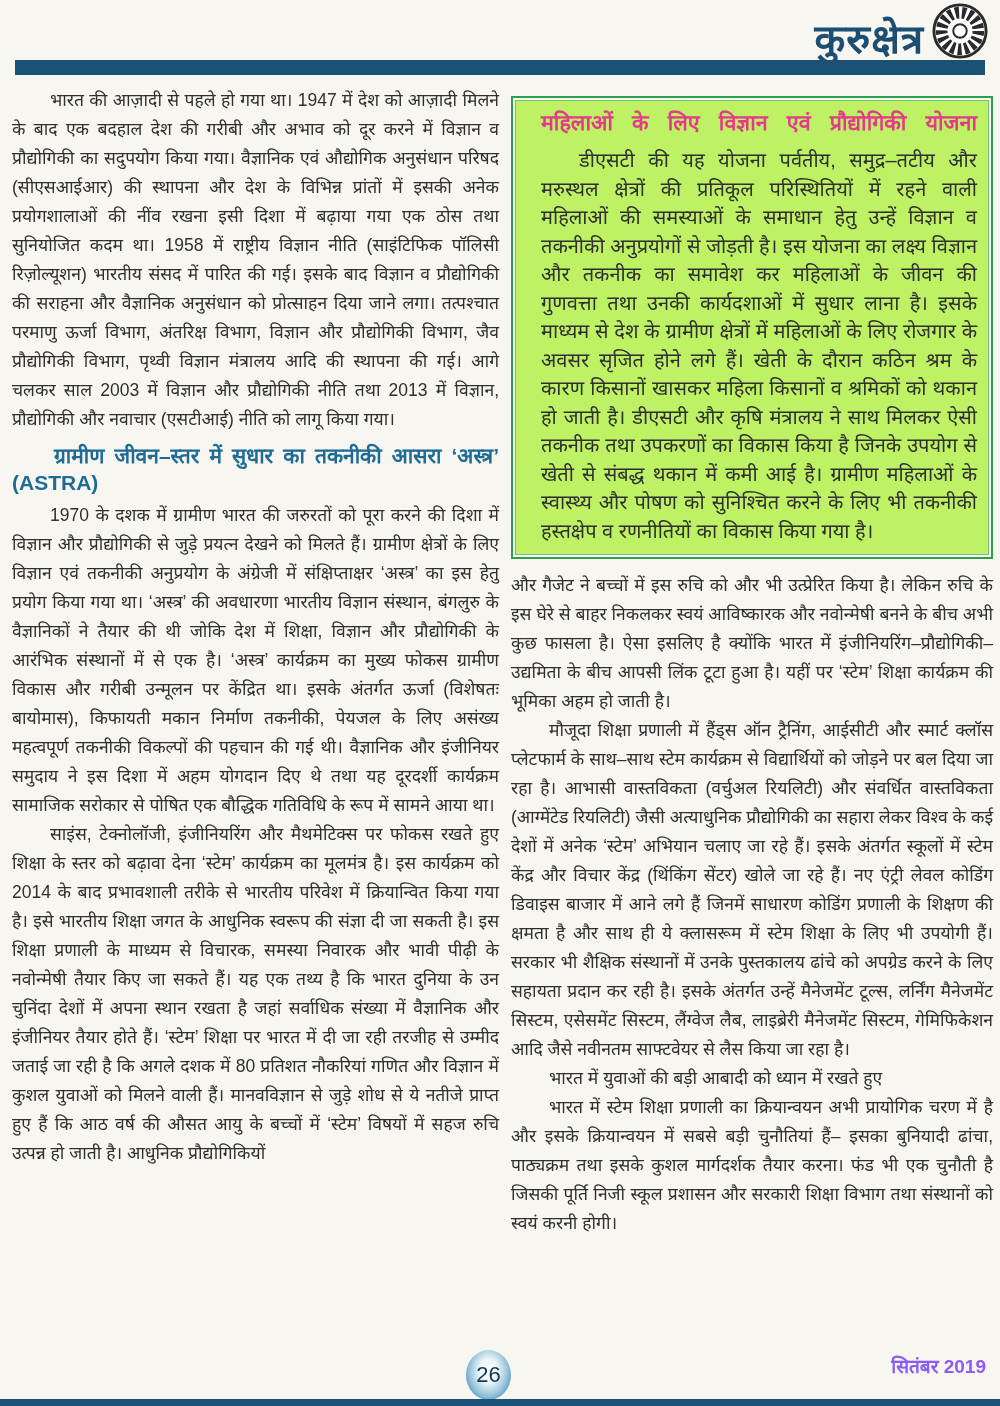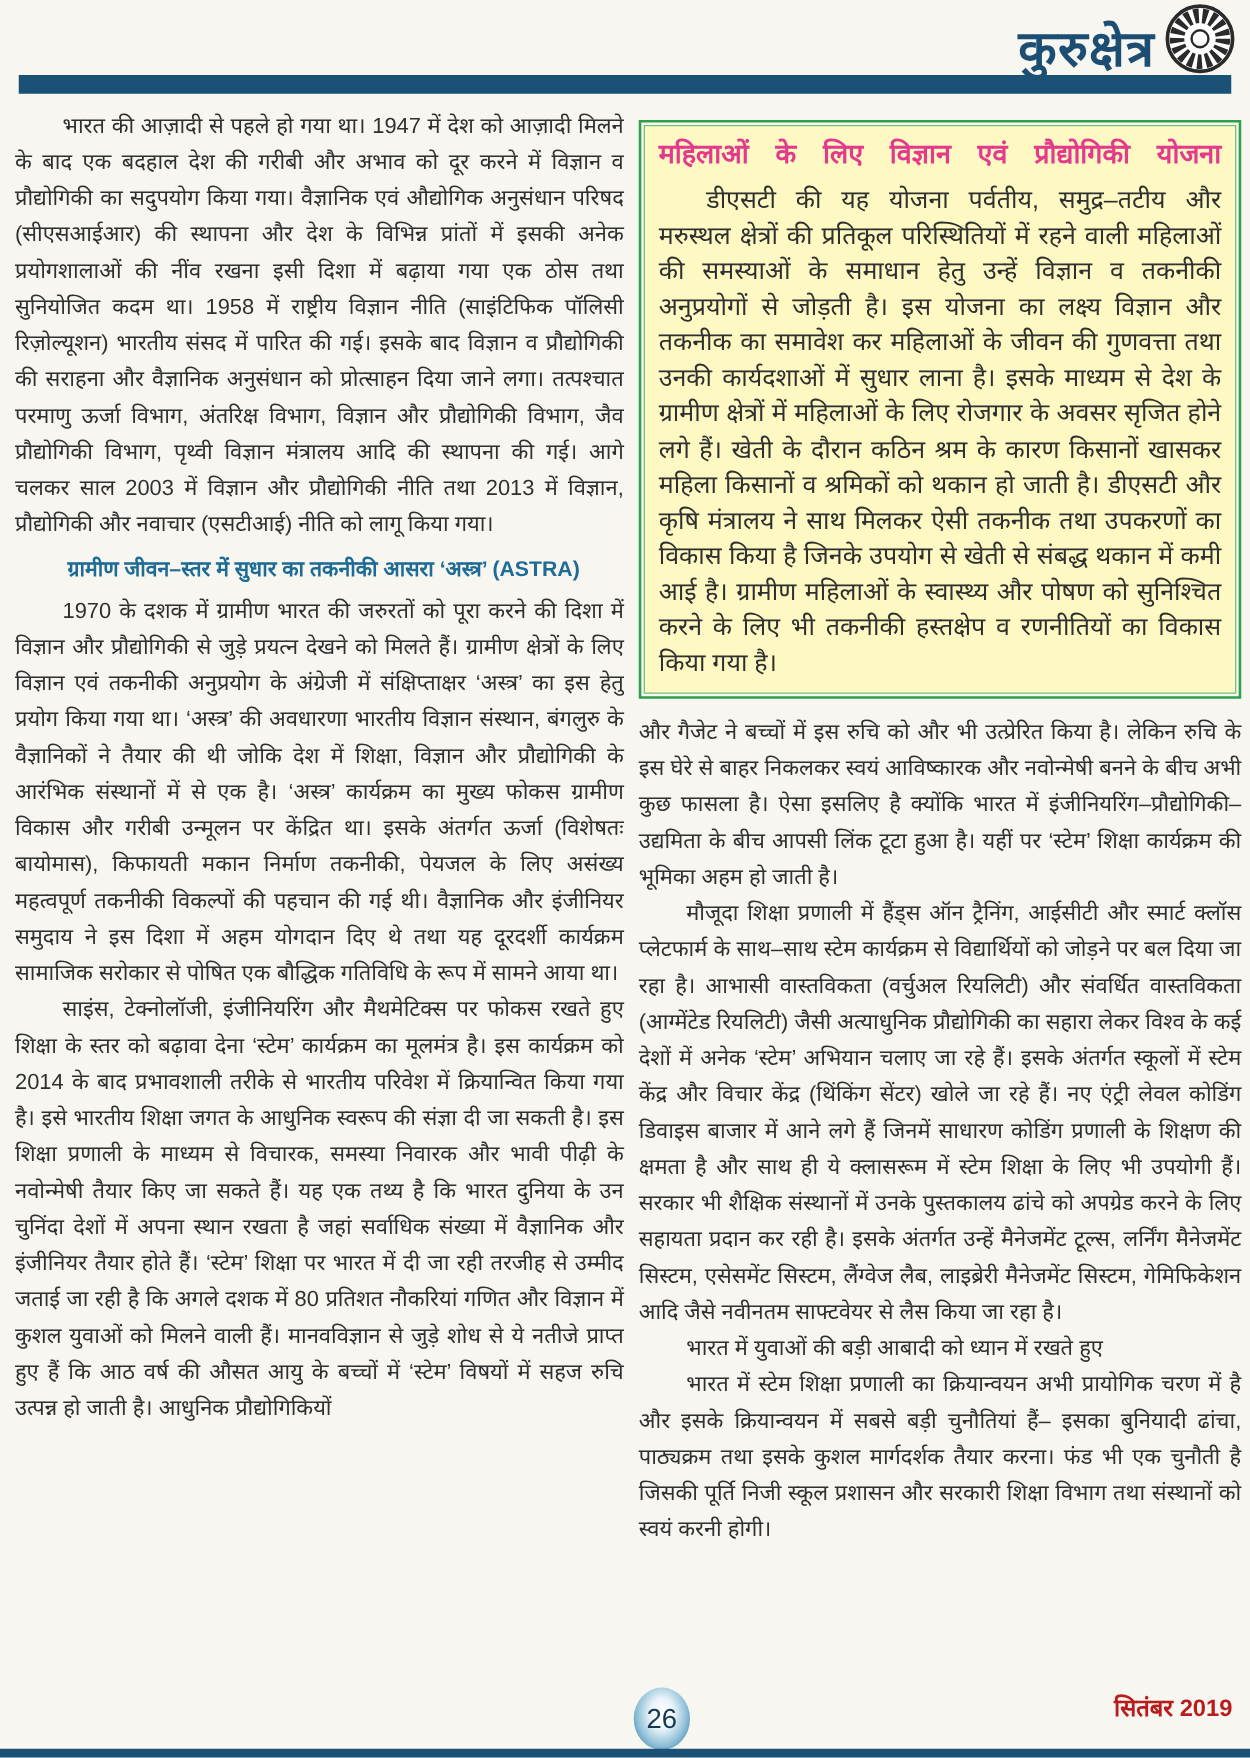--- a/index.html
+++ b/index.html
@@ -22,53 +22,53 @@
   .col-left{position:absolute;left:12px;top:86px;width:487px;}
   .col-right{position:absolute;left:511px;top:96px;width:482px;}
 
   p.body{
     font-size:17.5px;line-height:29px;margin:0;
     text-align:justify;text-indent:38px;color:#2f2f2f;
   }
   p.noindent{text-indent:0;}
 
   h2.section{
-    font-size:17px;line-height:27px;font-weight:bold;
+    font-size:21px;line-height:27px;font-weight:bold;
     color:#1e6b95;margin:8px 0 5px 0;
     text-align:justify;text-indent:42px;
   }
   h2.single{text-indent:42px;text-align:left;}
 
   .green-box{
     border:2px solid #2f9e4e;
     box-shadow: inset 0 0 0 2px #f7f6f1, inset 0 0 0 3px #6fbe82;
-    padding:10px 14px 12px 14px;
+    padding:10px 14px 12px 28px;
     margin-bottom:12px;
-    background:#fef9c3;
+    background:#bef264;
   }
   .box-title{
     margin:0 0 8px 0;
     font-size:21.5px;font-weight:bold;color:#e43a8c;
     text-align:justify;text-align-last:justify;line-height:30px;
   }
   .box-body{
     font-size:20px;line-height:28.5px;margin:0;
     text-align:justify;text-indent:38px;color:#2f2f2f;
   }
 
   .page-oval{
-    position:absolute;left:507px;top:1350px;width:45px;height:50px;
+    position:absolute;left:466px;top:1350px;width:45px;height:50px;
     border-radius:50%;
     background:radial-gradient(ellipse at 50% 42%, #ffffff 0%, #eaf4f9 30%, #8fc0d8 62%, #3b81a8 88%, #25658c 100%);
     display:flex;align-items:center;justify-content:center;
     font-size:22px;color:#16384f;
   }
   .issue-date{
     position:absolute;right:14px;top:1353px;
-    font-size:19px;font-weight:bold;color:#b91c1c;
+    font-size:19px;font-weight:bold;color:#8b5cf6;
   }
 </style>
 </head>
 <body>
 
 <div class="masthead">कुरुक्षेत्र</div>
 <svg class="logo" viewBox="0 0 60 60" aria-hidden="true">
   <circle cx="30" cy="30" r="27" fill="#ffffff" stroke="#2a2a2a" stroke-width="3"></circle>
   <circle cx="30" cy="30" r="19" fill="none" stroke="#2a2a2a" stroke-width="12" stroke-dasharray="4 3"></circle>
   <circle cx="30" cy="30" r="7" fill="#ffffff" stroke="#2a2a2a" stroke-width="2"></circle>

